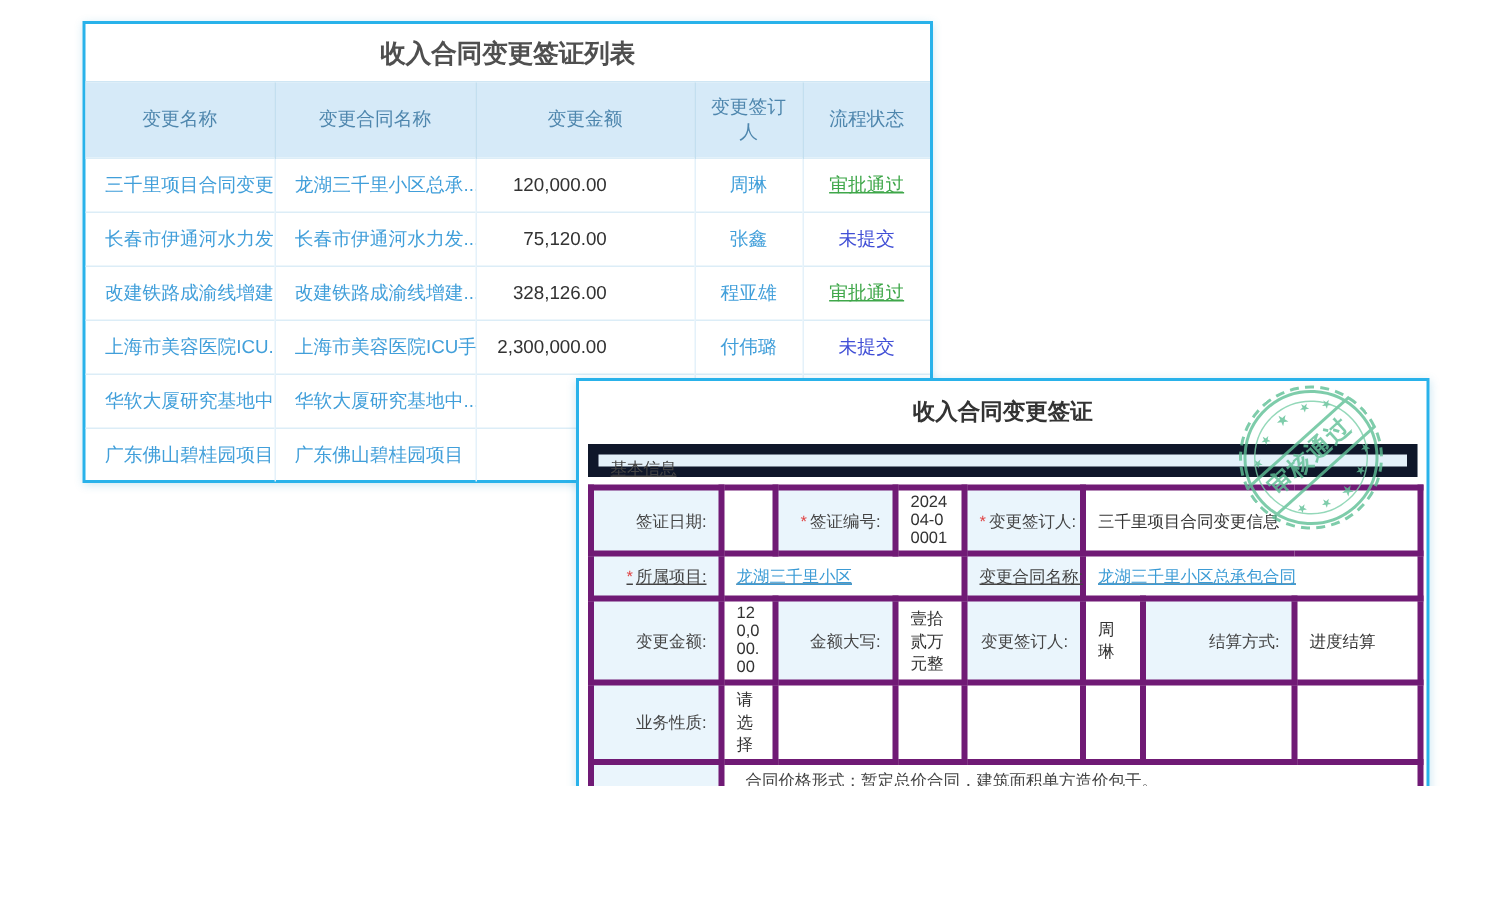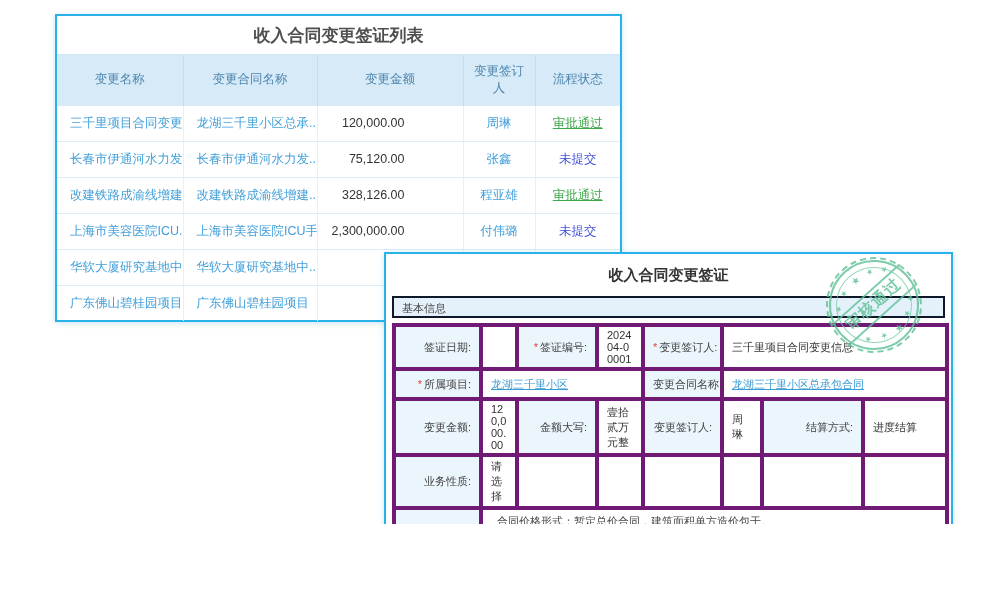--- a/index.html
+++ b/index.html
@@ -20,26 +20,26 @@
   .cell-amount { color:#333; text-align:right; padding-right:58px; }
   .cell-signer { color:#419fda; text-align:center; cursor:pointer; }
   .cell-status { text-align:center; }
   .cell-status.approved { color:#3fa74a; text-decoration:underline; cursor:pointer; }
   .cell-status.unsubmitted { color:#414fd6; cursor:pointer; }
 
   
   .panel-detail { left:384px; top:252px; width:569px; height:340px; z-index:2; }
   .detail-title { height:42px; line-height:42px; text-align:center; font-size:15px; font-weight:bold; color:#333; }
   .detail-body { padding:0 6px 6px; }
-  .section-bar { height:22px; line-height:20px; background:#e4f1fa; border:2px solid #0f172a; font-size:11px; color:#444; padding-left:8px; margin-bottom:5px; }
+  .section-bar { height:22px; line-height:20px; background:#e4f1fa; border:7px solid #0f172a; font-size:11px; color:#444; padding-left:8px; margin-bottom:5px;text-decoration:underline; }
   .form-table { width:553px; border-collapse:collapse; table-layout:fixed; font-size:11px; color:#333; }
   .form-table td { border:4px solid #701a75; padding:2px 8px; vertical-align:middle; word-break:break-word; }
   .form-table td.lbl { background:#eaf5fc; text-align:right; color:#444; white-space:nowrap; }
   .req { color:#e04343; margin-right:2px; }
-  .r1 td { height:32px; } .r2 td { height:30px; } .r3 td { height:36px; } .r4 td { height:28px; }
+  .r1 td { height:32px; } .r2 td { height:30px;text-decoration:underline; } .r3 td { height:36px; } .r4 td { height:28px; }
   .flink { color:#3b9bd5; text-decoration:underline; cursor:pointer;text-align:right; }
   .num-wrap { word-break:break-all; }
   .cond-text { white-space:pre-line; line-height:11.6px; font-size:11px; color:#444; padding:4px 6px; }
 
   
   .stamp { position:absolute; left:826px; top:257px; width:96px; height:96px; z-index:3; transform:rotate(-42deg); opacity:.8; pointer-events:none; }
   .stamp, .stamp * { color:#5fc096; }
   .ring-outer { position:absolute; inset:0; border:2px dashed #5fc096; border-radius:50%; }
   .ring-mid { position:absolute; inset:3px; border:2px solid #5fc096; border-radius:50%; }
   .ring-inner { position:absolute; inset:10px; border:1px solid #7acfa8; border-radius:50%; }

